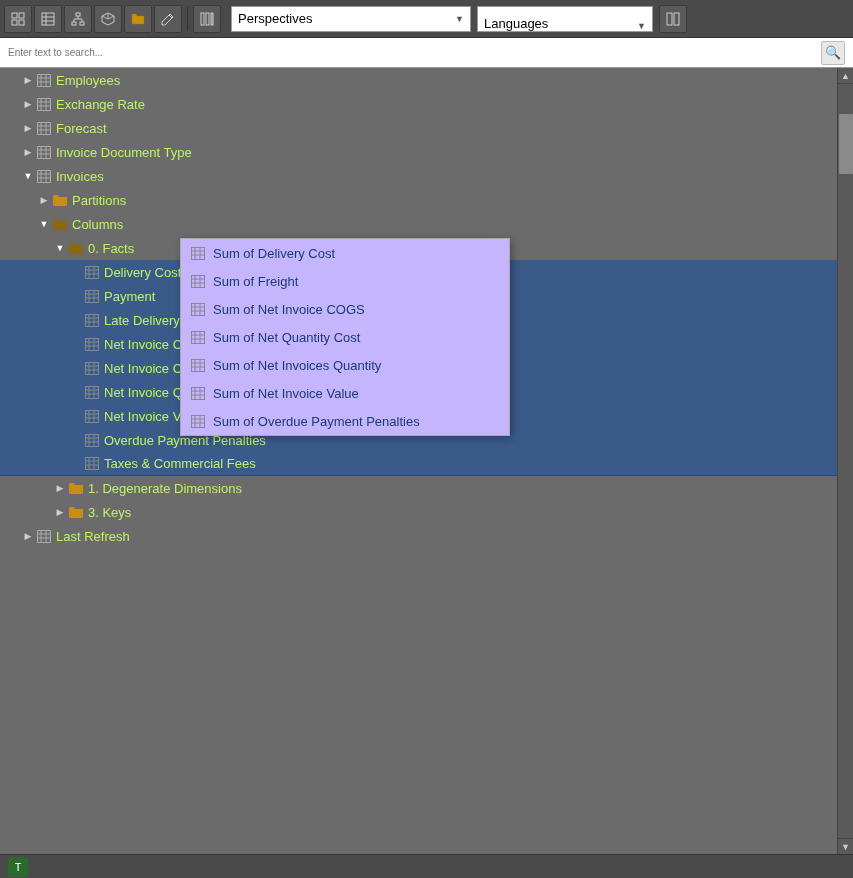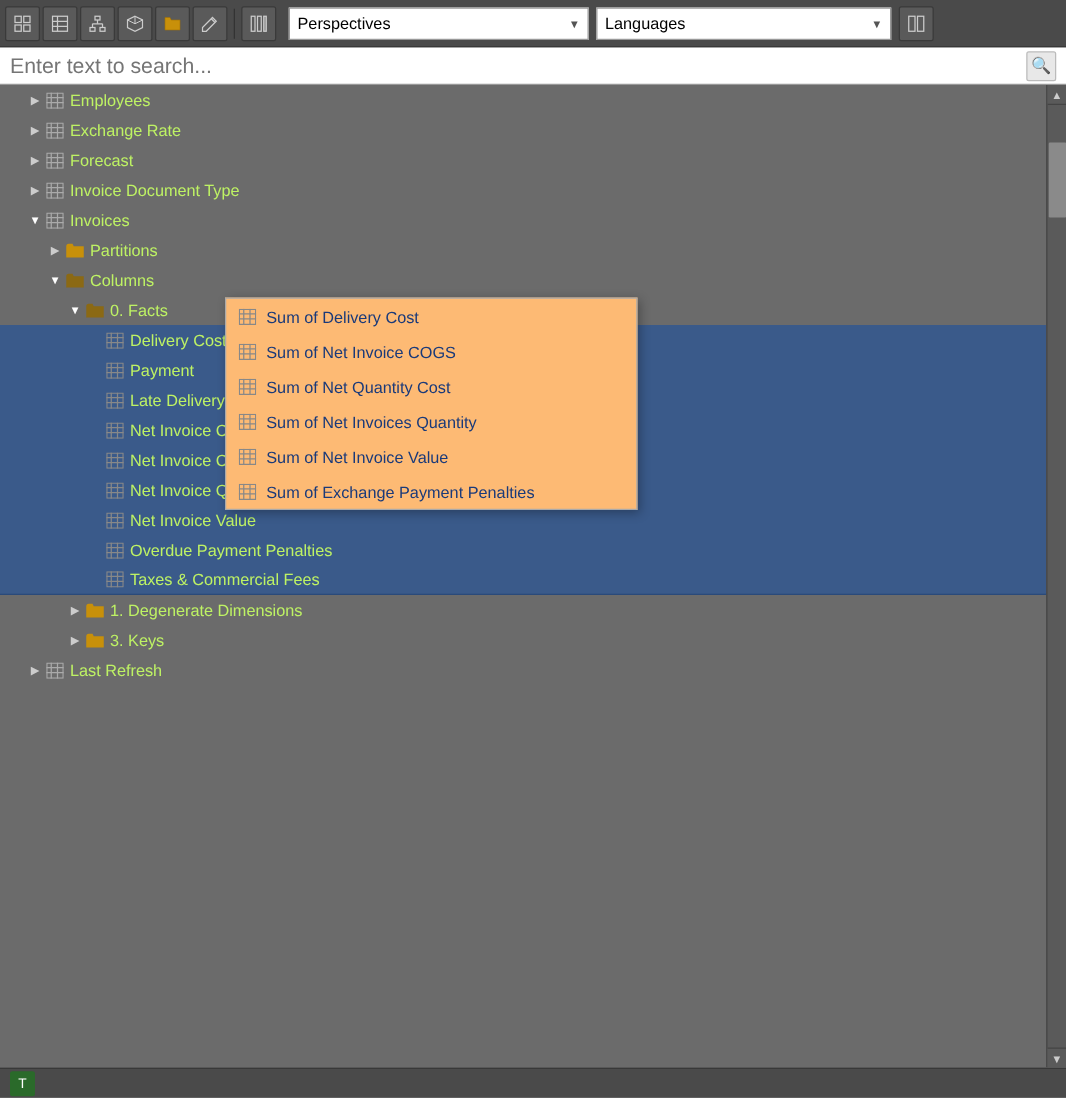--- a/index.html
+++ b/index.html
@@ -62,21 +62,22 @@
       cursor: pointer;
       font-size: 13px;
       gap: 4px;
     }
 
     .perspectives-dropdown {
       width: 240px;
     }
 
     .languages-dropdown {
-      width: 236px;
+      width: 176px;
+      align-items: flex-end;
     }
 
     .dropdown-arrow {
       font-size: 9px;
       color: #555;
       margin-left: auto;
     }
 
     .toolbar-right-btn {
       width: 28px;
@@ -100,21 +101,21 @@
       background: #fff;
       border-bottom: 1px solid #999;
       height: 30px;
       padding: 0 8px;
     }
 
     .search-input {
       flex: 1;
       border: none;
       outline: none;
-      font-size: 17px;
+      font-size: 10px;
       color: #be185d;
       background: transparent;
     }
 
     .search-btn {
       display: flex;
       align-items: center;
       justify-content: center;
       width: 24px;
       height: 24px;
@@ -218,21 +219,21 @@
     .indent-1 { padding-left: 20px; }
     .indent-2 { padding-left: 36px; }
     .indent-3 { padding-left: 52px; }
     .indent-4 { padding-left: 68px; }
 
     
     .dropdown-popup {
       position: absolute;
       left: 180px;
       top: 170px;
-      background: #fdba74;
+      background: #c4b5fd;
       border: 1px solid #aaa;
       box-shadow: 2px 2px 8px rgba(0,0,0,0.3);
       z-index: 100;
       width: 330px;
     }
 
     .dropdown-item {
       display: flex;
       align-items: center;
       height: 28px;
@@ -657,69 +658,81 @@
       <div class="dropdown-item">
         <span class="dropdown-item-icon">
           <svg width="14" height="13" viewBox="0 0 14 13" fill="none">
             <rect x="0.5" y="0.5" width="13" height="12" stroke="#888" stroke-width="1"></rect>
             <line x1="0" y1="4" x2="14" y2="4" stroke="#888" stroke-width="1"></line>
             <line x1="0" y1="8" x2="14" y2="8" stroke="#888" stroke-width="1"></line>
             <line x1="4" y1="0" x2="4" y2="13" stroke="#888" stroke-width="1"></line>
             <line x1="9" y1="0" x2="9" y2="13" stroke="#888" stroke-width="1"></line>
           </svg>
         </span>
-        <span>Sum of Net Invoice COGS</span>
+        <span>Sum of Freight</span>
       </div>
       <div class="dropdown-item">
         <span class="dropdown-item-icon">
           <svg width="14" height="13" viewBox="0 0 14 13" fill="none">
             <rect x="0.5" y="0.5" width="13" height="12" stroke="#888" stroke-width="1"></rect>
             <line x1="0" y1="4" x2="14" y2="4" stroke="#888" stroke-width="1"></line>
             <line x1="0" y1="8" x2="14" y2="8" stroke="#888" stroke-width="1"></line>
             <line x1="4" y1="0" x2="4" y2="13" stroke="#888" stroke-width="1"></line>
             <line x1="9" y1="0" x2="9" y2="13" stroke="#888" stroke-width="1"></line>
           </svg>
         </span>
-        <span>Sum of Net Quantity Cost</span>
+        <span>Sum of Net Invoice COGS</span>
       </div>
       <div class="dropdown-item">
         <span class="dropdown-item-icon">
           <svg width="14" height="13" viewBox="0 0 14 13" fill="none">
             <rect x="0.5" y="0.5" width="13" height="12" stroke="#888" stroke-width="1"></rect>
             <line x1="0" y1="4" x2="14" y2="4" stroke="#888" stroke-width="1"></line>
             <line x1="0" y1="8" x2="14" y2="8" stroke="#888" stroke-width="1"></line>
             <line x1="4" y1="0" x2="4" y2="13" stroke="#888" stroke-width="1"></line>
             <line x1="9" y1="0" x2="9" y2="13" stroke="#888" stroke-width="1"></line>
           </svg>
         </span>
-        <span>Sum of Net Invoices Quantity</span>
+        <span>Sum of Net Quantity Cost</span>
       </div>
       <div class="dropdown-item">
         <span class="dropdown-item-icon">
           <svg width="14" height="13" viewBox="0 0 14 13" fill="none">
             <rect x="0.5" y="0.5" width="13" height="12" stroke="#888" stroke-width="1"></rect>
             <line x1="0" y1="4" x2="14" y2="4" stroke="#888" stroke-width="1"></line>
             <line x1="0" y1="8" x2="14" y2="8" stroke="#888" stroke-width="1"></line>
             <line x1="4" y1="0" x2="4" y2="13" stroke="#888" stroke-width="1"></line>
             <line x1="9" y1="0" x2="9" y2="13" stroke="#888" stroke-width="1"></line>
           </svg>
         </span>
-        <span>Sum of Net Invoice Value</span>
+        <span>Sum of Net Invoices Quantity</span>
       </div>
       <div class="dropdown-item">
         <span class="dropdown-item-icon">
           <svg width="14" height="13" viewBox="0 0 14 13" fill="none">
             <rect x="0.5" y="0.5" width="13" height="12" stroke="#888" stroke-width="1"></rect>
             <line x1="0" y1="4" x2="14" y2="4" stroke="#888" stroke-width="1"></line>
             <line x1="0" y1="8" x2="14" y2="8" stroke="#888" stroke-width="1"></line>
             <line x1="4" y1="0" x2="4" y2="13" stroke="#888" stroke-width="1"></line>
             <line x1="9" y1="0" x2="9" y2="13" stroke="#888" stroke-width="1"></line>
           </svg>
         </span>
-        <span>Sum of Exchange Payment Penalties</span>
+        <span>Sum of Net Invoice Value</span>
+      </div>
+      <div class="dropdown-item">
+        <span class="dropdown-item-icon">
+          <svg width="14" height="13" viewBox="0 0 14 13" fill="none">
+            <rect x="0.5" y="0.5" width="13" height="12" stroke="#888" stroke-width="1"></rect>
+            <line x1="0" y1="4" x2="14" y2="4" stroke="#888" stroke-width="1"></line>
+            <line x1="0" y1="8" x2="14" y2="8" stroke="#888" stroke-width="1"></line>
+            <line x1="4" y1="0" x2="4" y2="13" stroke="#888" stroke-width="1"></line>
+            <line x1="9" y1="0" x2="9" y2="13" stroke="#888" stroke-width="1"></line>
+          </svg>
+        </span>
+        <span>Sum of Overdue Payment Penalties</span>
       </div>
     </div>
 
   </div>
 
   <div class="bottom-bar">
     <div class="bottom-icon">T</div>
   </div>
 
 </div>

